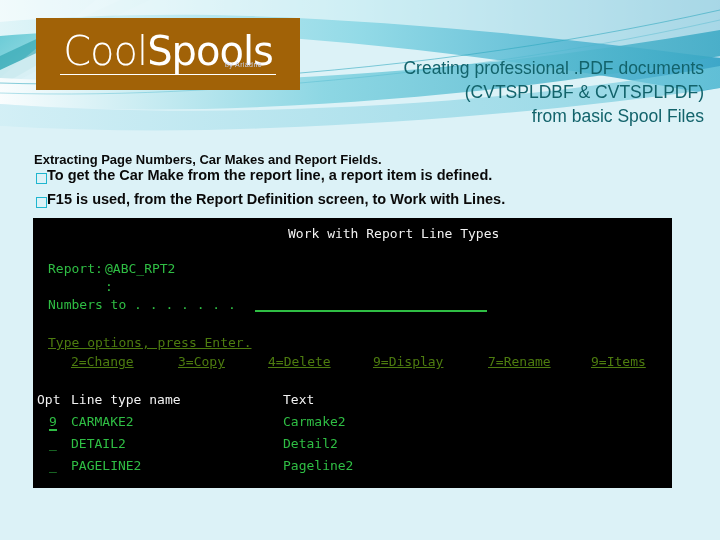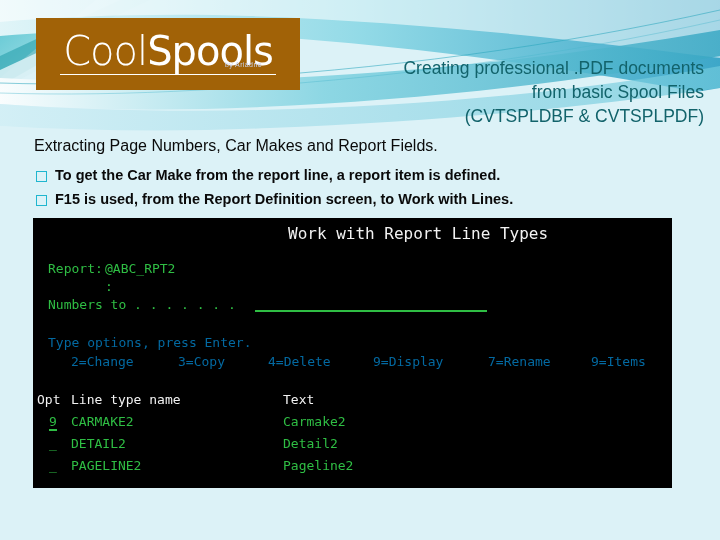--- a/index.html
+++ b/index.html
@@ -40,25 +40,25 @@
   
   .header{
     position:absolute;left:300px;top:56px;width:404px;
     text-align:right;color:#12636b;
     font-size:17.5px;line-height:24px;font-family:"Liberation Sans",sans-serif;
   }
   .header div{white-space:nowrap;}
 
   
   .subtitle{
-    position:absolute;left:34px;top:134px;
-    font-size:16px;color:#0a0a0a;line-height:24px;
+    position:absolute;left:34px;top:148px;
+    font-size:13px;color:#0a0a0a;line-height:24px;font-weight:bold;
   }
   .bullet{
-    position:absolute;left:36px;display:flex;align-items:center;gap:8px;
+    position:absolute;left:36px;display:flex;align-items:flex-end;
     font-size:14.5px;font-weight:bold;color:#0a0a0a;line-height:18px;
     white-space:nowrap;
   }
   .bullet .sq{
     display:inline-block;width:9px;height:9px;
     border:1.6px solid #1fb6cf;background:transparent;
     margin-top:3px;flex:none;
   }
   #b1{top:166px;}
   #b2{top:190px;}
@@ -68,21 +68,21 @@
   .term{
     position:absolute;left:33px;top:218px;width:639px;height:270px;
     background:#000000;
     font-family:"DejaVu Sans Mono","Liberation Mono",monospace;
     font-size:13px;line-height:13px;
     overflow:hidden;
   }
   .term .row{position:absolute;white-space:pre;letter-spacing:0px;}
   .g{color:#2fbe44;}
   .w{color:#f2f2f2;}
-  .b{color:#0369a1;}
+  .b{color:#4d7c0f;text-decoration:underline;}
   .fieldline{
     position:absolute;height:2px;background:#2fbe44;
   }
   .uline{border-bottom:2px solid #2fbe44;padding-bottom:1px;}
 </style>
 </head>
 <body>
 
 <div class="slide">
 
@@ -130,38 +130,38 @@
 
   <div class="logo-box">
     <div class="logo-word"><span>Cool</span><b>Spools</b></div>
     <div class="logo-rule">
       <span class="logo-sub">by Ariadne</span>
     </div>
   </div>
 
   <div class="header">
     <div>Creating professional .PDF documents</div>
+    <div>(CVTSPLDBF &amp; CVTSPLPDF)</div>
     <div>from basic Spool Files</div>
-    <div>(CVTSPLDBF &amp; CVTSPLPDF)</div>
   </div>
 
   <div class="subtitle">Extracting Page Numbers, Car Makes and Report Fields.</div>
 
   <div class="bullet" id="b1">
     <span class="sq"></span>
     <span>To get the Car Make from the report line, a report item is defined.</span>
   </div>
   <div class="bullet" id="b2">
     <span class="sq"></span>
     <span>F15 is used, from the Report Definition screen, to Work with Lines.</span>
   </div>
 
   <div class="term">
 
-    <div class="row w" style="left:255px;top:9px;font-size:16px;">Work with Report Line Types</div>
+    <div class="row w" style="left:255px;top:9px;font-size:13px;">Work with Report Line Types</div>
 
     <div class="row g" style="left:15px;top:44px;">Report:</div>
     <div class="row g" style="left:72px;top:44px;">@ABC_RPT2</div>
 
     <div class="row g" style="left:72px;top:62px;">:</div>
 
     <div class="row g" style="left:15px;top:80px;">Numbers to . . . . . . .</div>
     <div class="fieldline" style="left:222px;top:92px;width:232px;"></div>
 
     <div class="row b" style="left:15px;top:118px;">Type options, press Enter.</div>

